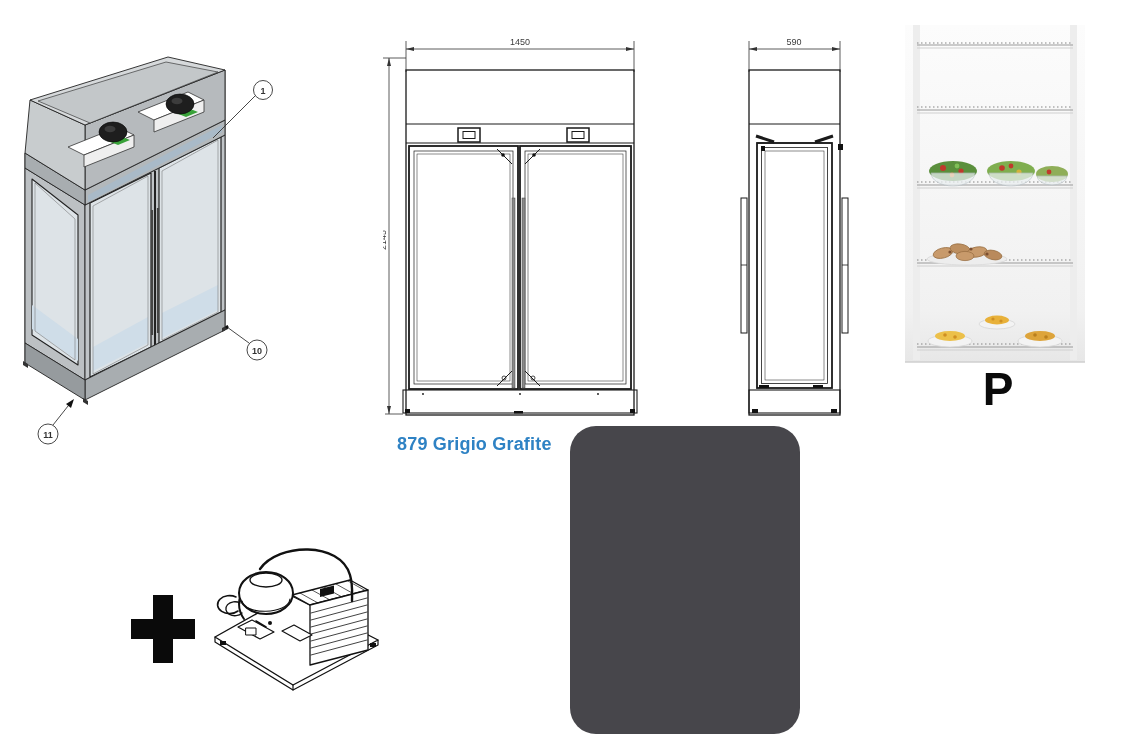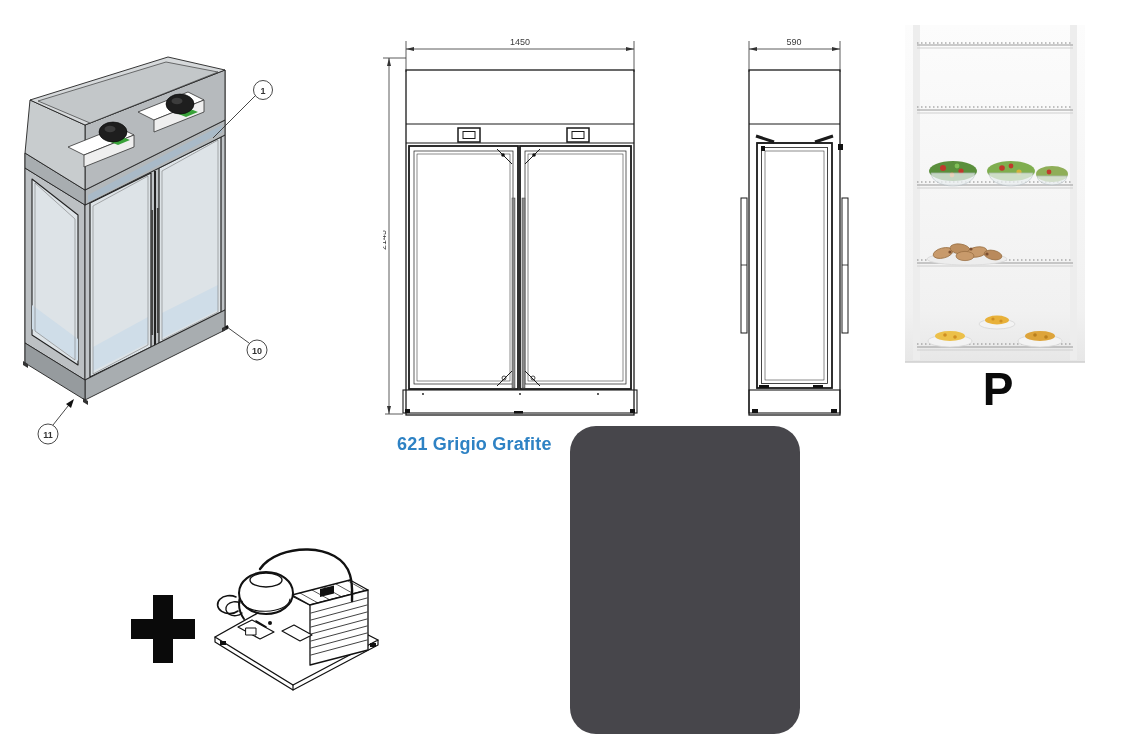--- a/index.html
+++ b/index.html
@@ -274,21 +274,21 @@
     <ellipse cx="135" cy="316" rx="22" ry="6" fill="#f3f3f3" stroke="#d5d5d5" stroke-width="0.8"></ellipse>
     <ellipse cx="135" cy="311" rx="15" ry="5" fill="#dda43b"></ellipse>
     <circle cx="130" cy="310" r="1.8" fill="#b97f1e"></circle>
     <circle cx="141" cy="312" r="1.8" fill="#b97f1e"></circle>
   </g>
   <line x1="0" y1="337" x2="180" y2="337" stroke="#cfcfcf" stroke-width="1.5"></line>
 </svg>
 
 <div class="abs photo-label">P</div>
 
-<div class="abs finish-label">621 Grigio Grafite</div>
+<div class="abs finish-label">879 Grigio Grafite</div>
 
 <svg class="abs" style="left:570px;top:426px" width="230" height="310" viewBox="0 0 230 310">
   <rect x="0" y="0" width="230" height="308" rx="26" ry="26" fill="#47464b"></rect>
 </svg>
 
 <div class="abs plus-icon">
   <div class="bar-v"></div>
   <div class="bar-h"></div>
 </div>
 

